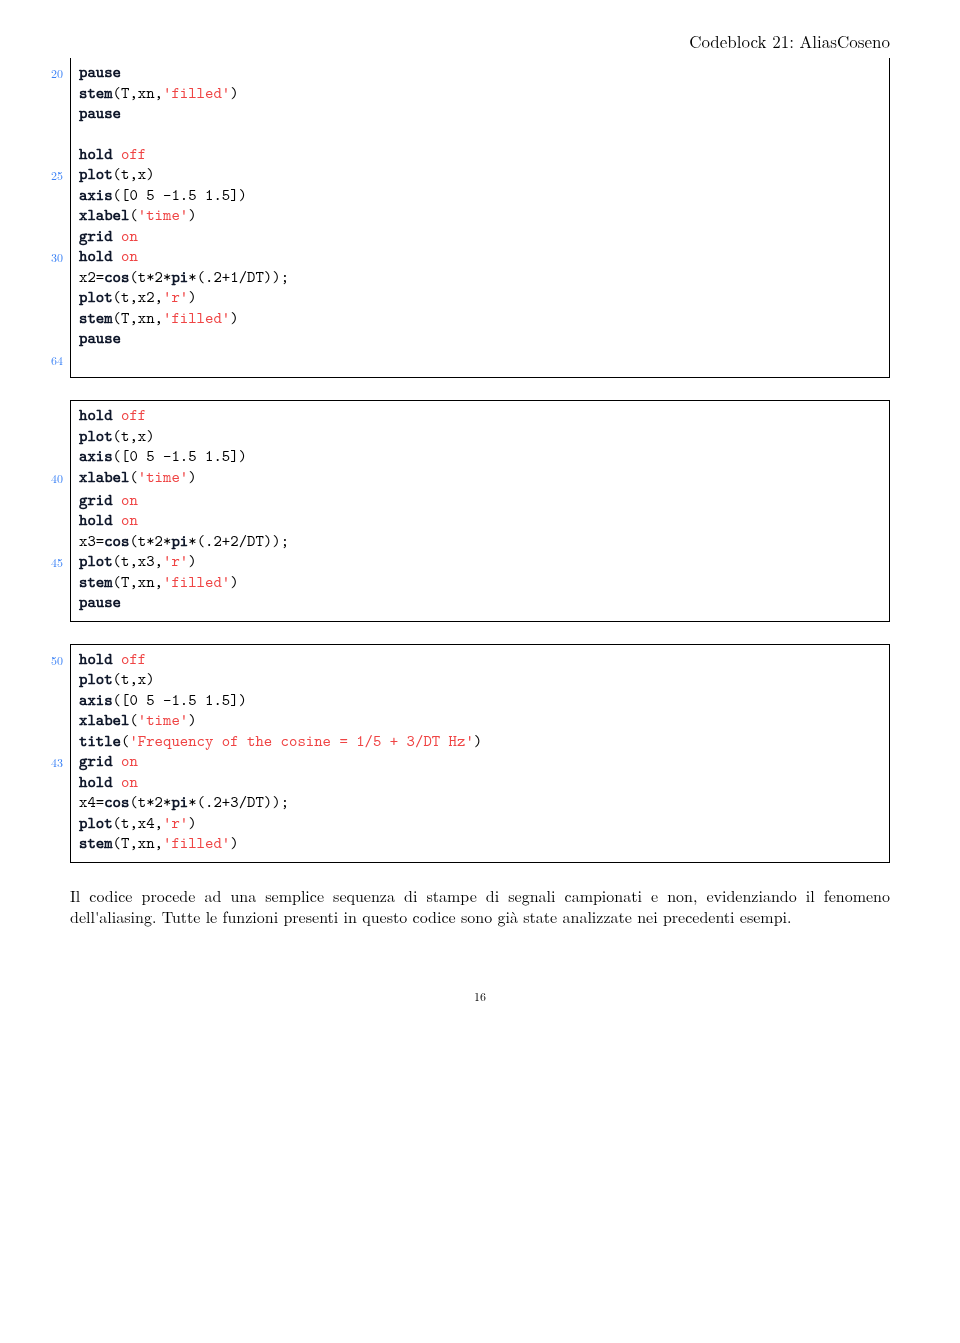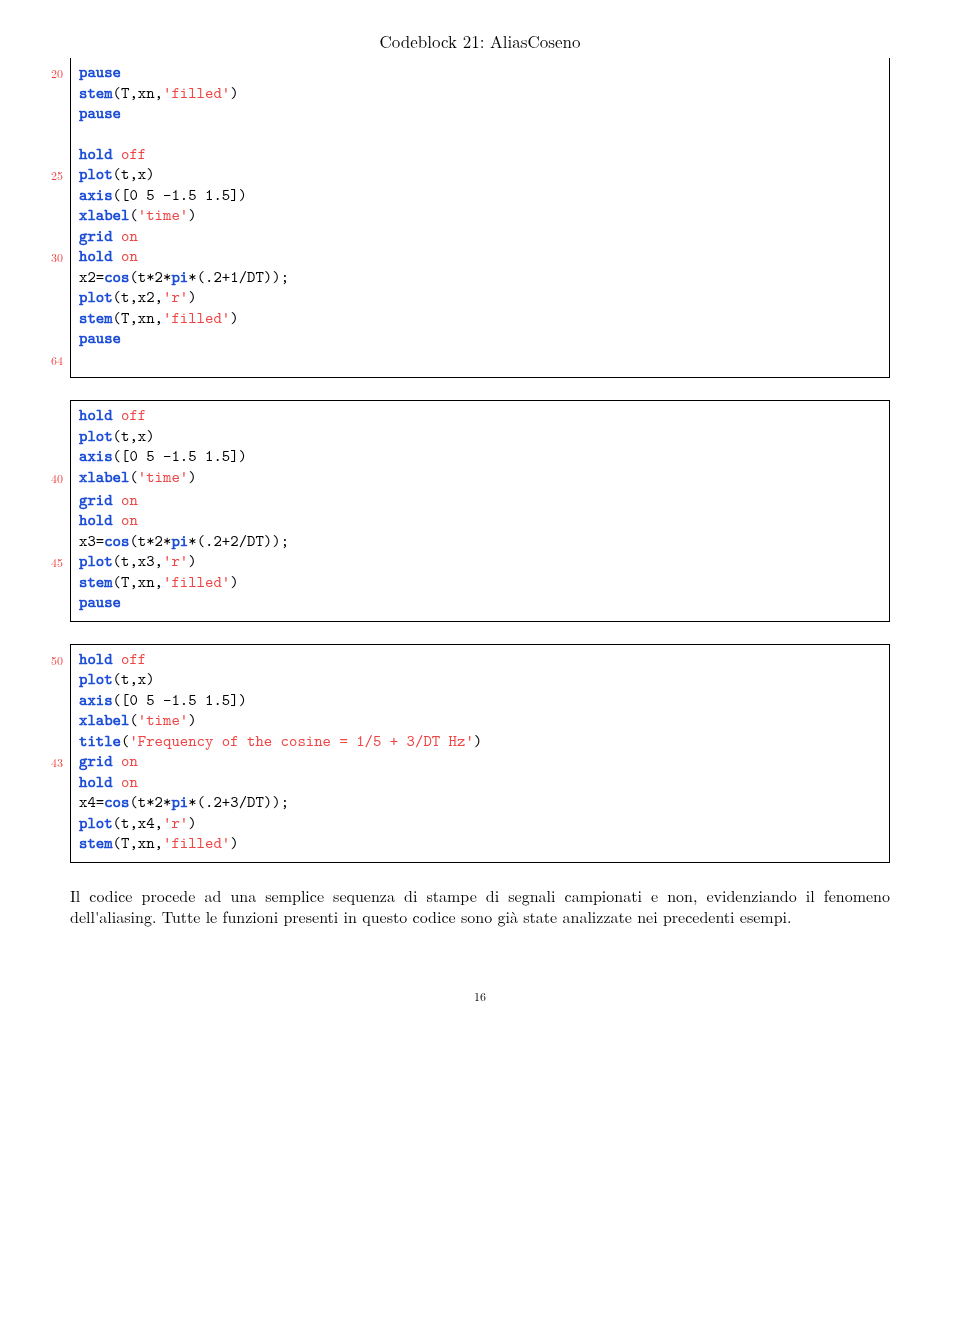--- a/index.html
+++ b/index.html
@@ -7,21 +7,21 @@
     font-size: 17px;
     line-height: 1.3;
     color: #000;
     background: #fff;
     margin: 0;
     padding: 30px 70px 40px 70px;
     width: 960px;
     box-sizing: border-box;
   }
   .caption {
-    text-align: center;
+    text-align: right;
     font-size: 17px;
     margin: 0 0 6px 0;
   }
   .codeblock {
     border: 1px solid #000;
     border-top: none;
     padding: 4px 0 8px 0;
     margin-bottom: 22px;
     position: relative;
   }
@@ -40,31 +40,31 @@
     font-size: 16px;
     line-height: 1.28;
     white-space: pre;
     padding: 0 8px 0 0;
   }
   .lineno {
     width: 40px;
     margin-left: -48px;
     text-align: right;
     font-size: 12px;
-    color: #ef4444;
+    color: #3b82f6;
     font-family: "Latin Modern Roman", Georgia, serif;
     padding-right: 8px;
     user-select: none;
     flex-shrink: 0;
     padding-top: 3px;
   }
   .code-content {
     padding-left: 8px;
   }
-  .kw { font-weight: bold; color: #1d4ed8; }
+  .kw { font-weight: bold; color: #0f172a; }
   .str { color: #ef4444; }
   .paragraph {
     text-align: justify;
     margin: 8px 0 0 0;
     font-size: 16px;
     line-height: 1.35;
   }
   .pagenum {
     text-align: center;
     font-size: 12px;

